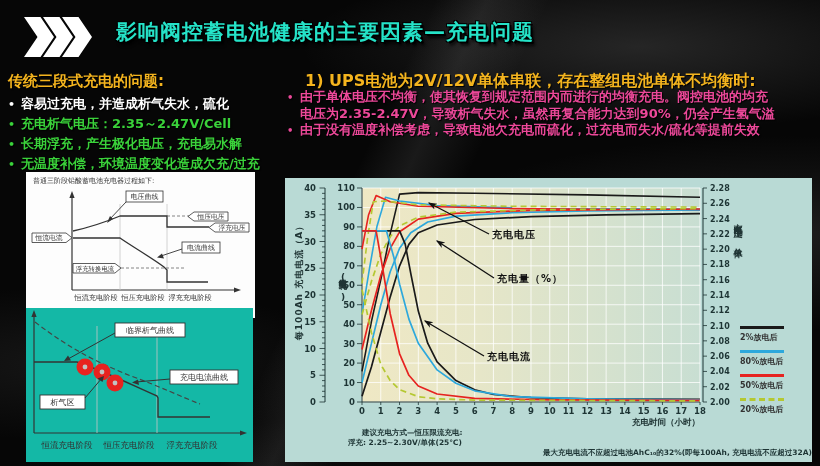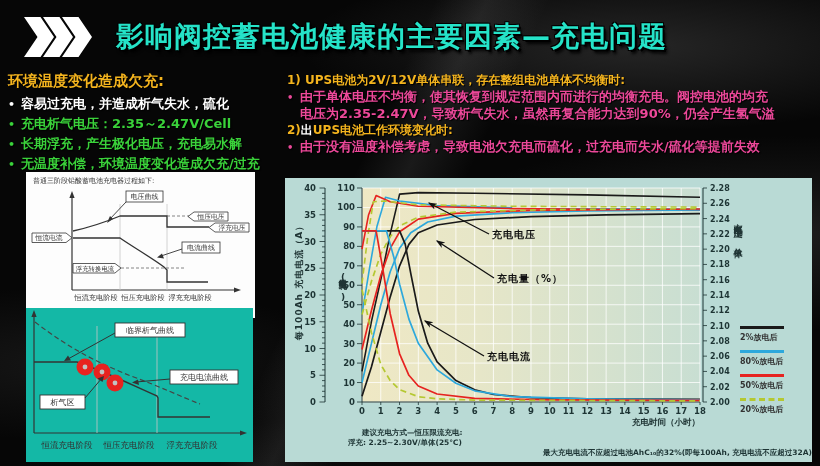--- a/index.html
+++ b/index.html
@@ -9,38 +9,38 @@
     background:
       linear-gradient(115deg, transparent 42%, rgba(200,200,200,.10) 47%, transparent 53%),
       radial-gradient(ellipse 520px 130px at 78% 10%, rgba(150,150,150,.22), transparent 65%),
       radial-gradient(ellipse 560px 150px at 96% 50%, rgba(120,120,120,.20), transparent 65%),
       radial-gradient(ellipse 420px 120px at 10% 78%, rgba(110,110,110,.16), transparent 65%),
       radial-gradient(ellipse 700px 200px at 45% 120%, rgba(90,90,90,.14), transparent 70%);}
   
   .chevrons{position:absolute;left:24px;top:17px;height:40px;display:flex;}
   .chev{display:inline-block;width:30px;height:40px;margin-right:-11px;background:#fff;
         clip-path:polygon(0 0,55% 0,100% 50%,55% 100%,0 100%,45% 50%);}
-  .title{position:absolute;left:116px;top:18px;width:690px;font-size:28px;font-weight:bold;
+  .title{position:absolute;left:116px;top:18px;width:690px;font-size:21px;font-weight:bold;
          color:#25e3c8;letter-spacing:1px;white-space:nowrap;
          text-shadow:2px 2px 0 #000,-1px -1px 0 #000,1px -1px 0 #000,-1px 1px 0 #000,3px 4px 3px rgba(0,0,0,.9);}
   
   .left-text{position:absolute;left:8px;top:72px;width:278px;}
   .lt-heading{color:#f4b41e;font-size:15px;font-weight:bold;margin-bottom:3px;
               text-shadow:1px 1px 1px #000;}
   .left-text ul{list-style:none;margin:0;padding:0;}
   .left-text li{font-size:13px;font-weight:600;line-height:19px;white-space:nowrap;
                 text-shadow:1px 1px 1px #000;}
   .left-text li .dot{display:inline-block;width:13px;color:#fff;font-size:11px;}
   .left-text li.white{color:#fff;}
   .left-text li.green{color:#3ad23a;}
   .left-text li.green .dot{color:#3ad23a;}
   
   .right-text{position:absolute;left:287px;top:72px;width:530px;}
-  .rt-heading{color:#f4b41e;font-size:12px;font-weight:bold;line-height:17px;white-space:nowrap;
-              text-shadow:1px 1px 1px #000;}
+  .rt-heading{color:#f4b41e;font-size:16px;font-weight:bold;line-height:17px;white-space:nowrap;
+              text-shadow:1px 1px 1px #000;margin-left:18px;}
   .rt-line{color:#ec4899;font-size:13px;font-weight:bold;line-height:16px;white-space:nowrap;
            text-shadow:1px 1px 1px #000;}
   .rt-line .dot{display:inline-block;width:13px;font-size:10px;}
   .rt-cont{padding-left:13px;}
   .rt-h2 .ov{color:#fff;}
   
   .diagram1{position:absolute;left:26px;top:172px;width:229px;height:146px;background:#fdfdfd;}
   .diagram2{position:absolute;left:26px;top:308px;width:227px;height:154px;background:#14b8a6;}
   .diagram1 svg,.diagram2 svg{display:block;}
   .dg-text{fill:#333;font-family:"DejaVu Sans",sans-serif;}
@@ -67,34 +67,33 @@
   <div class="smoke"></div>
 
   <div class="chevrons">
     <span class="chev"></span>
     <span class="chev"></span>
     <span class="chev"></span>
   </div>
   <div class="title">影响阀控蓄电池健康的主要因素—充电问题</div>
 
   <section class="left-text">
-    <div class="lt-heading">环境温度变化造成欠充:</div>
+    <div class="lt-heading">传统三段式充电的问题:</div>
     <ul>
       <li class="white"><span class="dot">•</span><span>容易过充电，并造成析气失水，硫化</span></li>
       <li class="green"><span class="dot">•</span><span>充电析气电压：2.35～2.47V/Cell</span></li>
       <li class="green"><span class="dot">•</span><span>长期浮充，产生极化电压，充电易水解</span></li>
       <li class="green"><span class="dot">•</span><span>无温度补偿，环境温度变化造成欠充/过充</span></li>
     </ul>
   </section>
 
   <section class="right-text">
     <div class="rt-heading">1)  UPS电池为2V/12V单体串联，存在整组电池单体不均衡时:</div>
     <div class="rt-line"><span class="dot">•</span><span>由于单体电压不均衡，使其恢复到规定范围内而进行的均衡充电。阀控电池的均充</span></div>
     <div class="rt-line rt-cont">电压为2.35-2.47V，导致析气失水，虽然再复合能力达到90%，仍会产生氢气溢</div>
-    <div class="rt-heading rt-h2"><span>2)</span><span class="ov">出</span><span>UPS电池工作环境变化时:</span></div>
     <div class="rt-line"><span class="dot">•</span><span>由于没有温度补偿考虑，导致电池欠充电而硫化，过充电而失水/硫化等提前失效</span></div>
   </section>
 
   <div class="diagram1">
     <svg viewBox="0 0 229 131" width="229" height="131">
       <text class="dg-text" x="7" y="11" font-size="7">普通三阶段铅酸蓄电池充电器过程如下:</text>
 
       <line x1="46" y1="24" x2="46" y2="118" stroke="#333" stroke-width="1.2"></line>
       <polygon points="46,19 43.4,26 48.6,26" fill="#333"></polygon>
       <line x1="46" y1="118" x2="210" y2="118" stroke="#333" stroke-width="1.2"></line>

